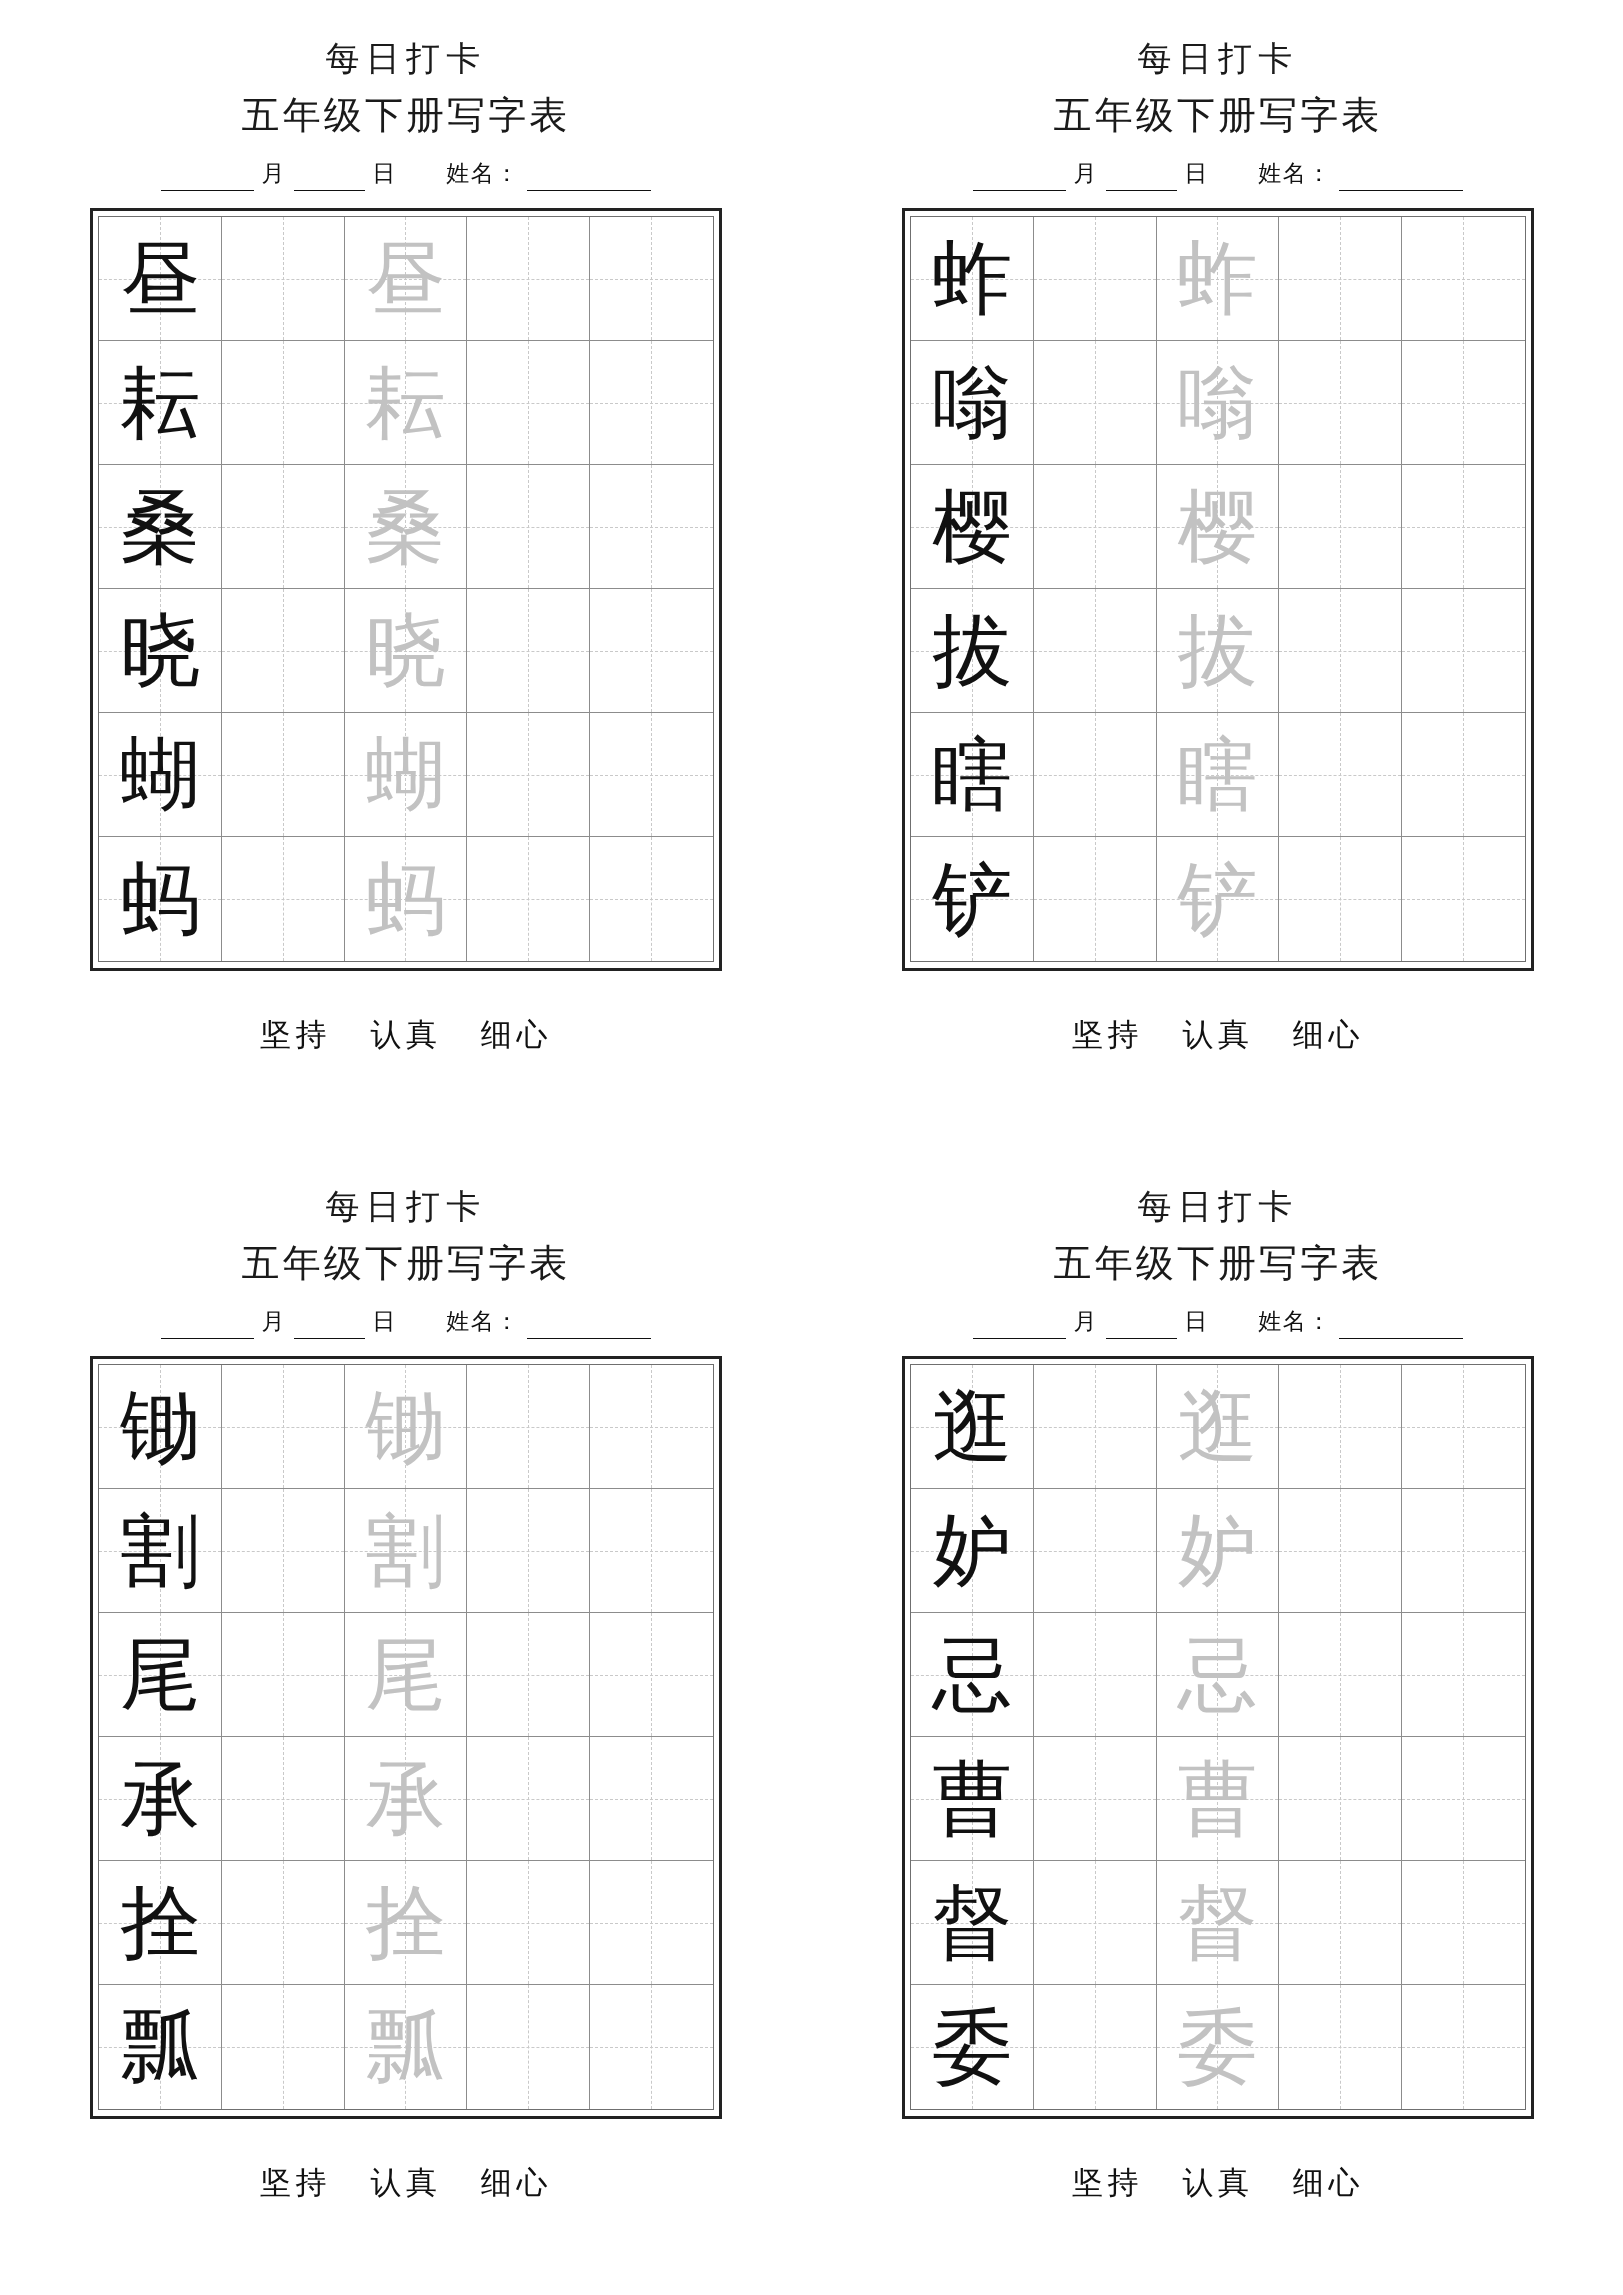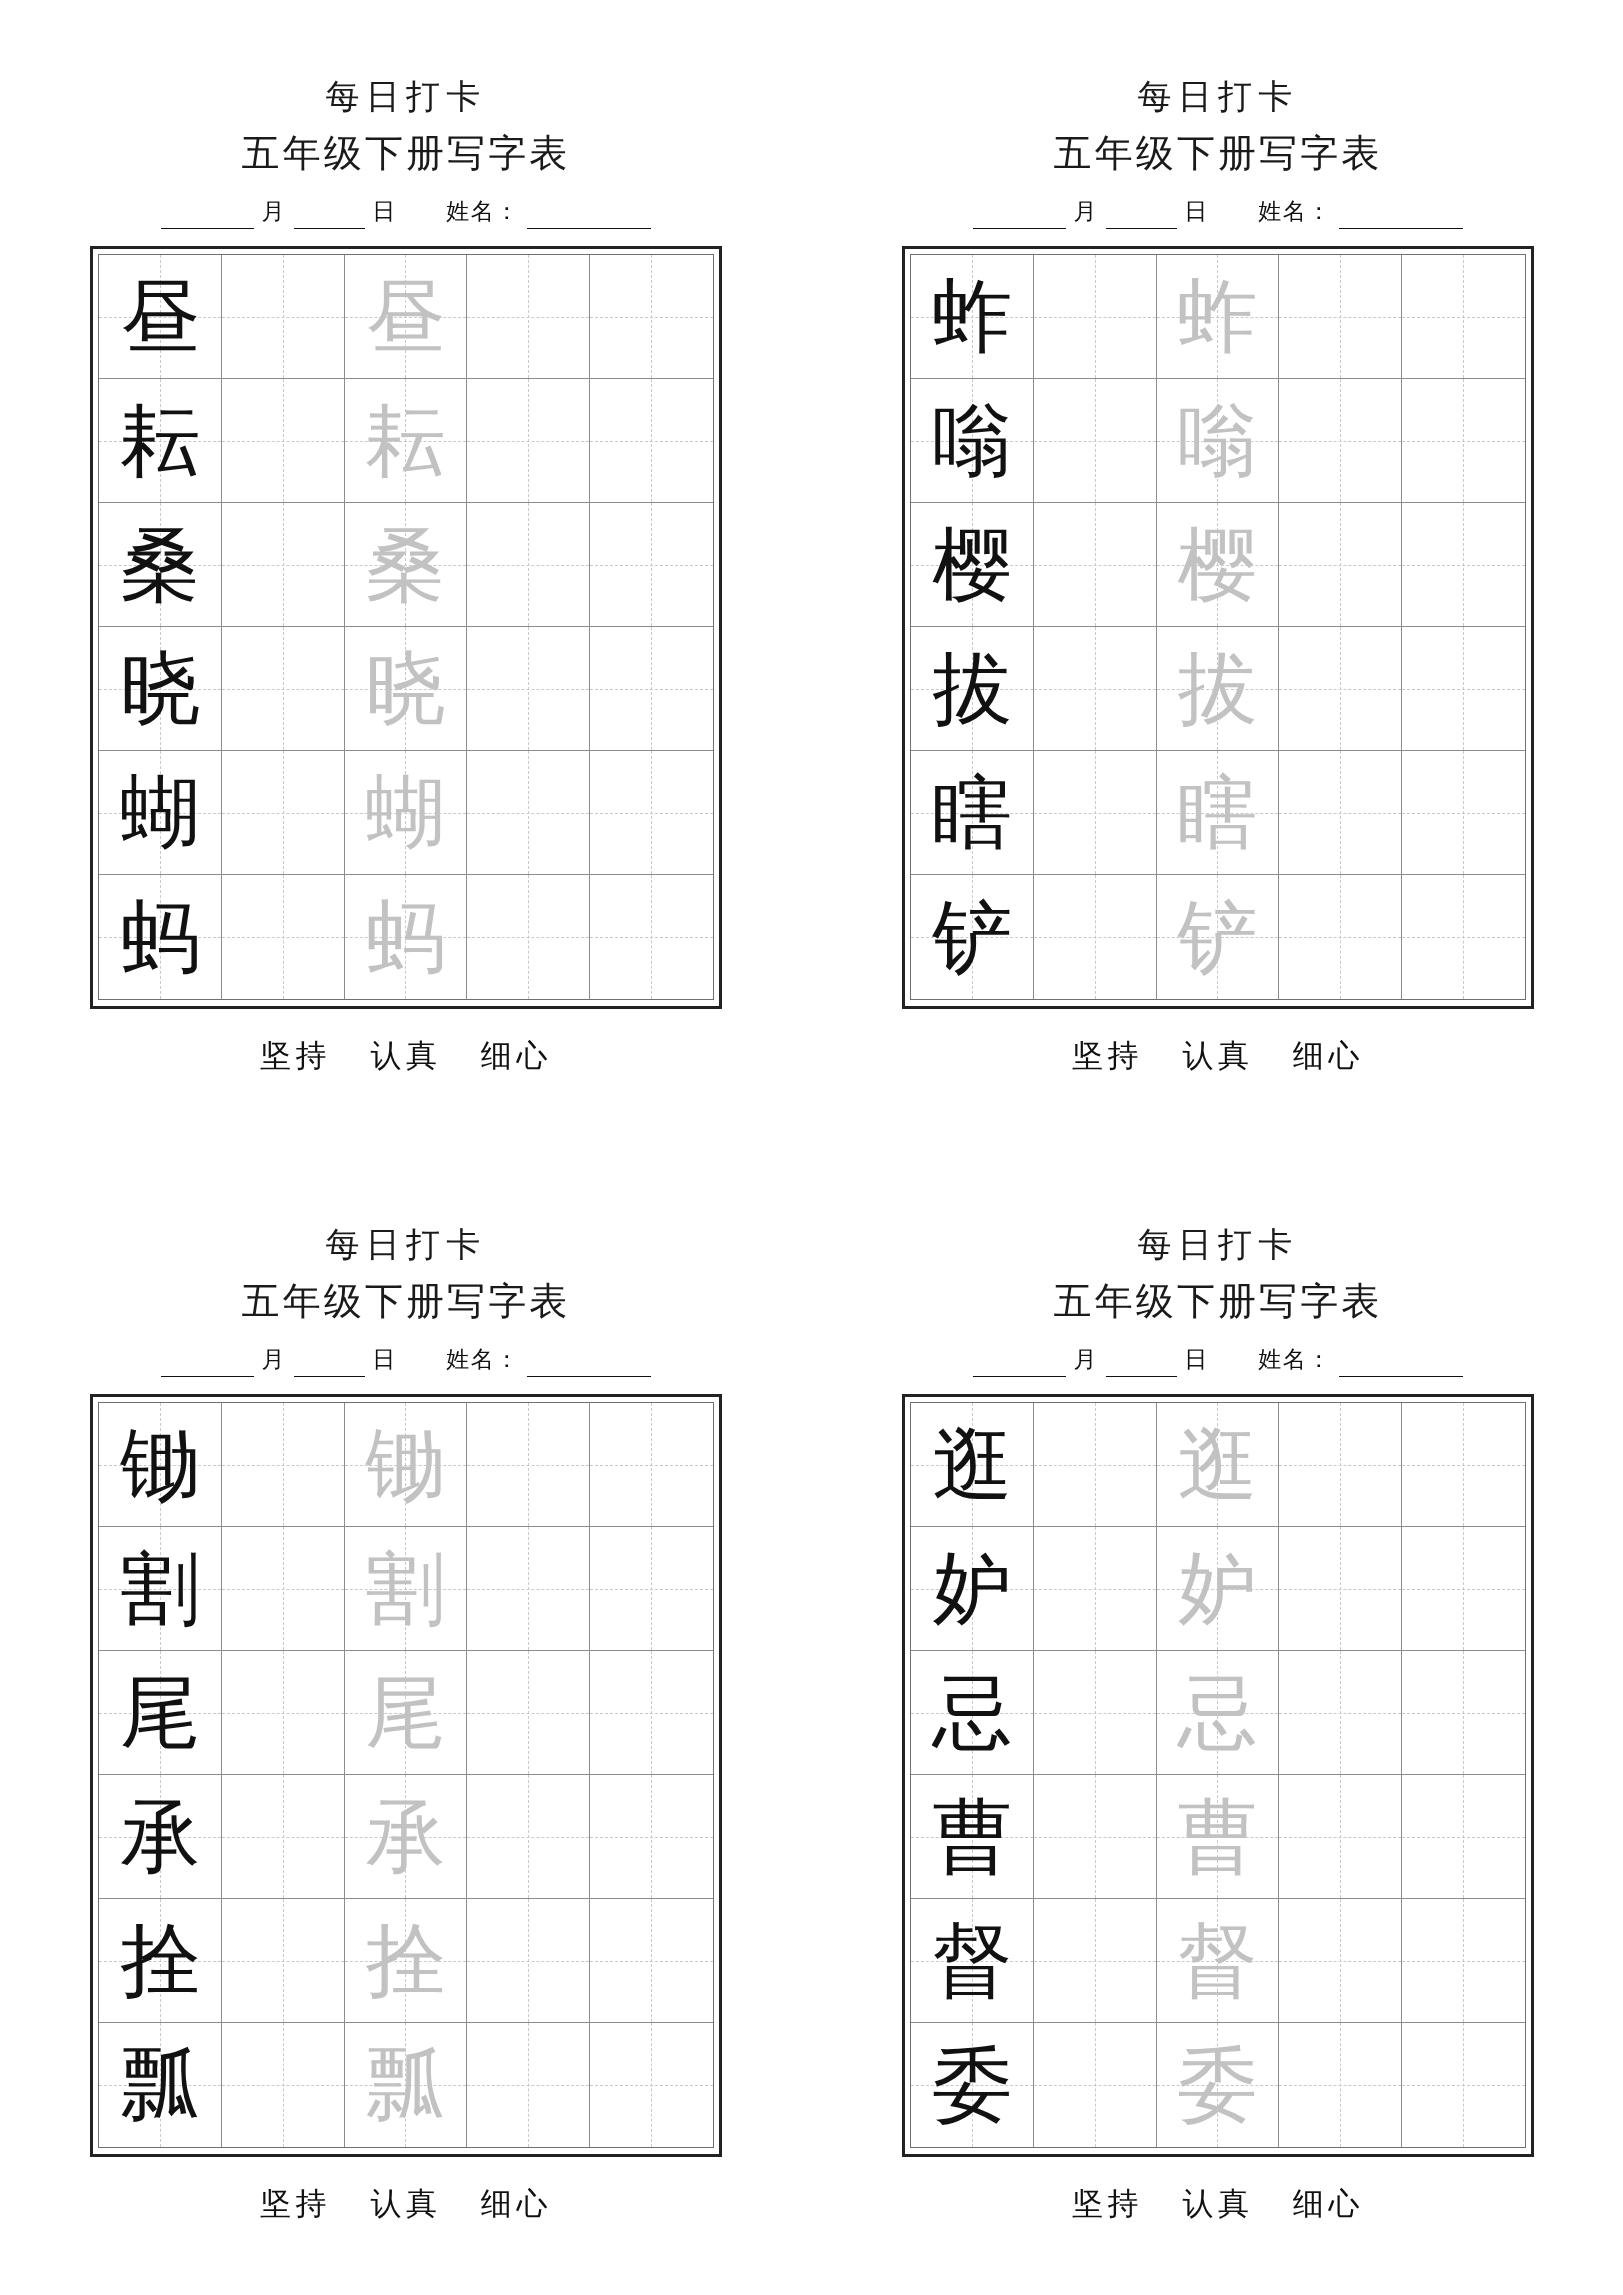--- a/index.html
+++ b/index.html
@@ -19,21 +19,21 @@
     display: grid;
     grid-template-columns: 812px 812px;
     grid-template-rows: 1148px 1148px;
   }
   .card {
     position: relative;
     box-sizing: border-box;
     display: flex;
     flex-direction: column;
     align-items: center;
-    padding-top: 76px;
+    padding-top: 38px;
   }
   .title-main {
     font-size: 34px;
     letter-spacing: 6.2px;
     color: #1a1a1a;
     font-family: "DejaVu Serif", serif;
     font-weight: 500;
     line-height: 1.2;
   }
   .title-sub {
@@ -115,21 +115,21 @@
     font-size: 80px;
     line-height: 1;
     font-family: "DejaVu Serif", serif;
     color: #111;
     user-select: none;
   }
   .glyph.trace {
     color: #c2c2c2;
   }
   .footer {
-    margin-top: 26px;
+    margin-top: 43px;
     font-size: 31px;
     letter-spacing: 4.6px;
     color: #111;
     font-family: "DejaVu Serif", serif;
     font-weight: 500;
   }
   .footer span { margin: 0 12.4px; }
 </style>
 </head>
 <body>

